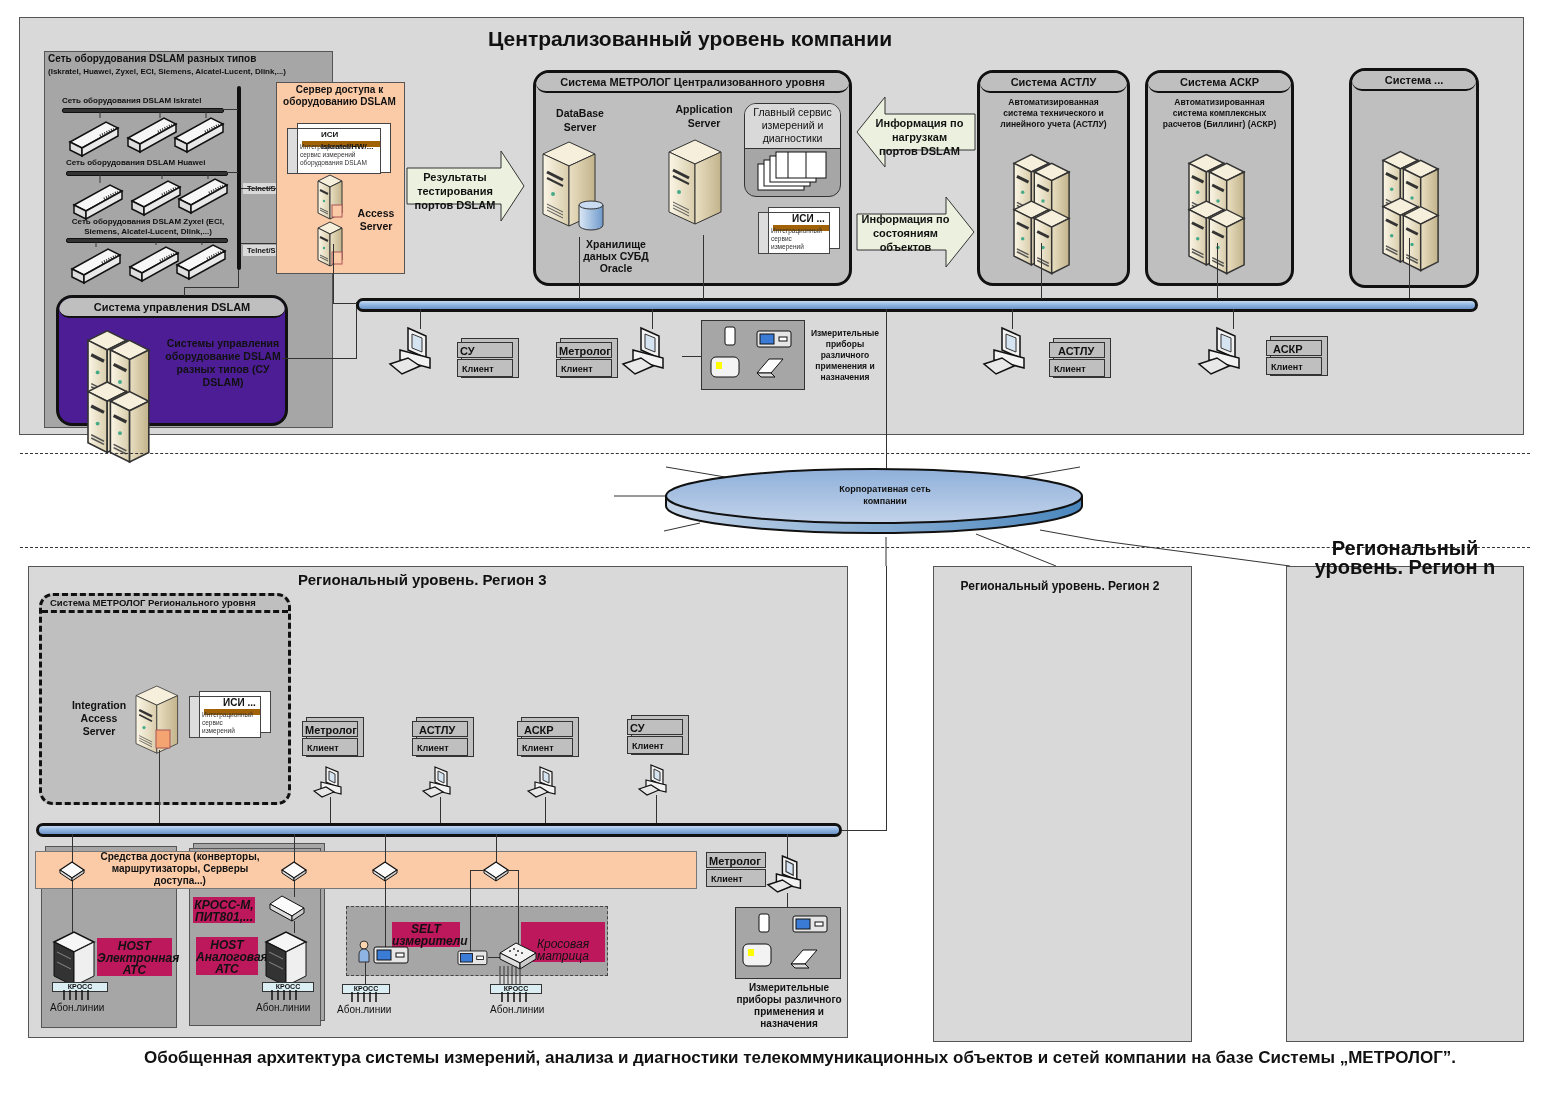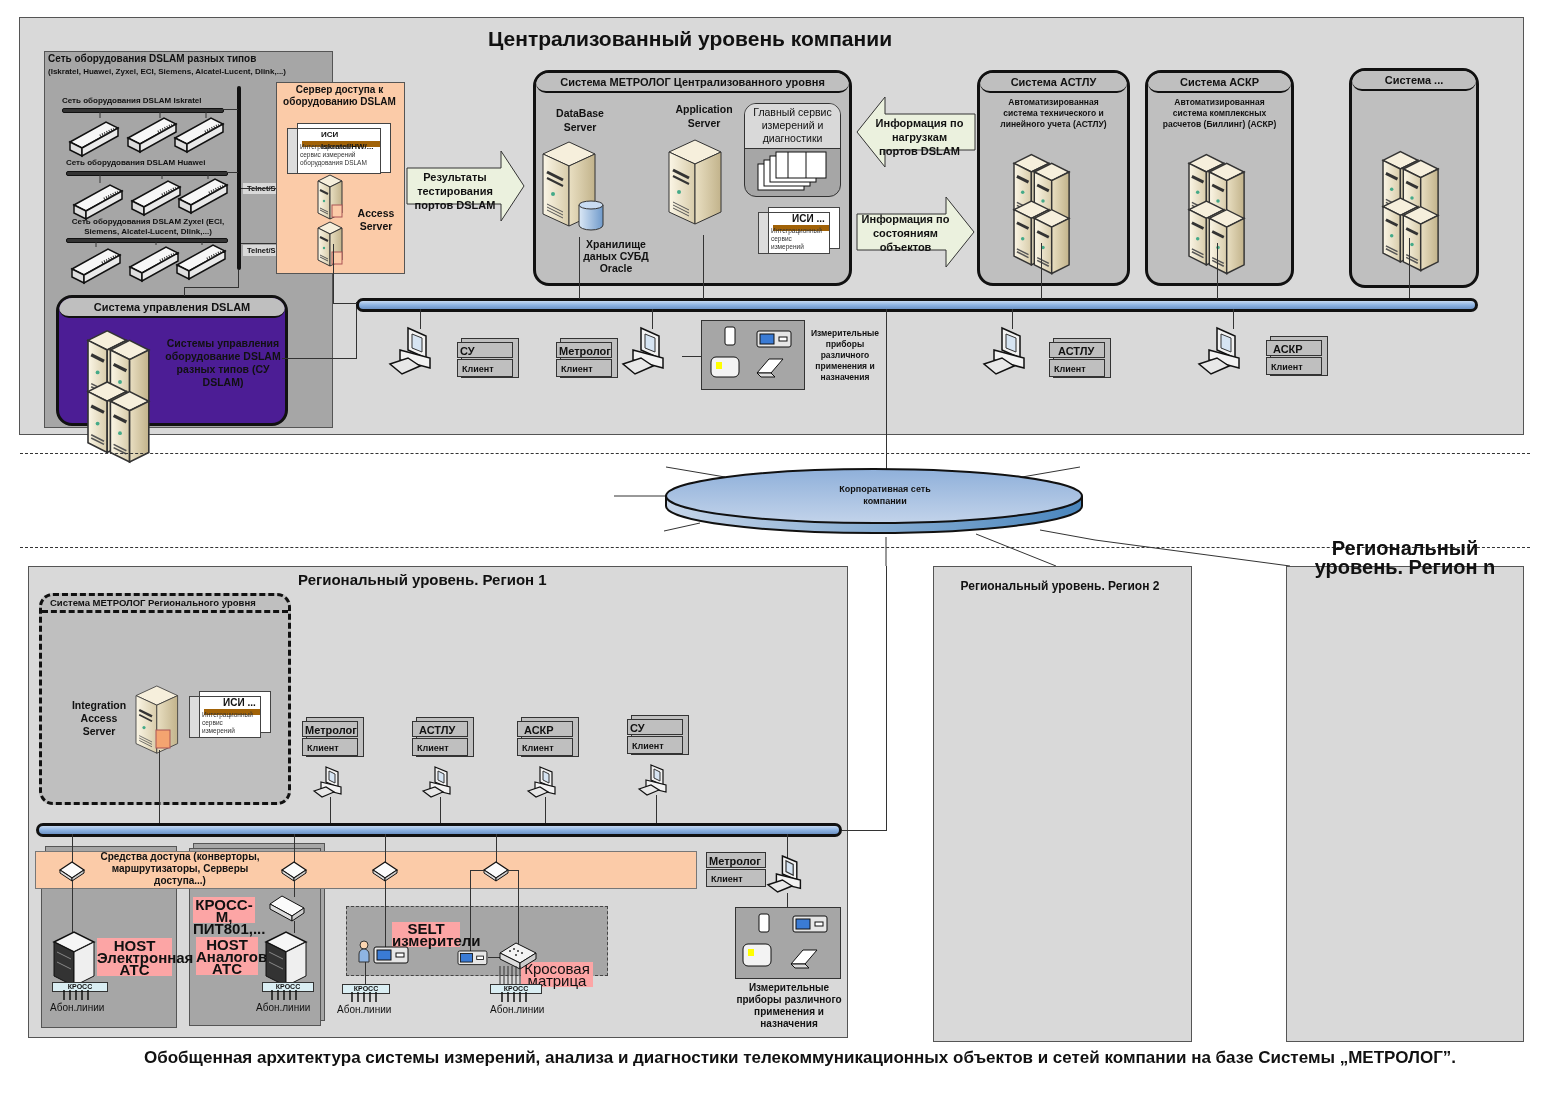--- a/index.html
+++ b/index.html
@@ -16,21 +16,21 @@
   .client{width:58px;height:40px;}
   .client .tl{position:absolute;left:0;top:0;width:56px;height:16px;border:1px solid #333;background:#bfbfbf;font-weight:bold;font-size:11px;line-height:16px;padding-left:2px;box-sizing:border-box;}
   .client .bl{position:absolute;left:0;top:17px;width:56px;height:18px;border:1px solid #333;background:#bfbfbf;font-weight:bold;font-size:9px;line-height:18px;padding-left:4px;box-sizing:border-box;}
   .client .back{position:absolute;left:4px;top:-4px;width:56px;height:38px;border:1px solid #333;background:#bfbfbf;}
   .isi{width:78px;height:52px;}
   .isi .back{position:absolute;left:10px;top:-5px;width:76px;height:48px;border:1px solid #444;background:#fff;}
   .isi .front{position:absolute;left:0;top:0;width:76px;height:48px;border:1px solid #444;background:#fff;}
   .isi .hdr{position:absolute;left:14px;top:0;right:0;height:12px;border-bottom:6px solid #a16207;font-weight:bold;font-size:10px;line-height:12px;padding-left:19px;}
   .isi .bar{position:absolute;left:0;top:0;width:9px;bottom:0;border-right:1px solid #444;background:#ddd;}
   .isi .body{position:absolute;left:12px;top:14px;font-size:6.5px;line-height:8px;color:#333;}
-  .lblbox{background:#fca5a5;font-weight:bold;font-size:15px;text-align:center;line-height:12px;}
+  .lblbox{background:#be185d;font-weight:bold;font-size:12px;text-align:center;line-height:12px;font-style:italic;}
   .line{position:absolute;background:#333;}
   svg{overflow:visible;}
 </style>
 </head>
 <body>
 
 <svg width="0" height="0" style="position:absolute">
   <defs>
     <linearGradient id="srvFront" x1="0" x2="1">
         <stop offset="0" stop-color="#fbf6e6"></stop>
@@ -357,21 +357,21 @@
   <line x1="976" y1="534" x2="1056" y2="566" stroke="#333"></line>
   <line x1="886" y1="537" x2="886" y2="566" stroke="#333"></line>
 </svg>
 <svg class="abs" style="left:664px;top:466px;" width="420" height="74">
   <path d="M2,30 L2,40 A208,27 0 0 0 418,40 L418,30" fill="url(#ell)" stroke="#111" stroke-width="2"></path>
   <ellipse cx="210" cy="30" rx="208" ry="27" fill="url(#ellTop)" stroke="#111" stroke-width="2"></ellipse>
 </svg>
 <div class="abs b c" style="left:820px;top:483px;width:130px;font-size:9px;line-height:12px;">Корпоративная сеть компании</div>
 
 <div class="abs lvl" style="left:28px;top:566px;width:818px;height:470px;"></div>
-<div class="abs b" style="left:298px;top:571px;font-size:15px;">Региональный уровень. Регион 1</div>
+<div class="abs b" style="left:298px;top:571px;font-size:15px;">Региональный уровень. Регион 3</div>
 
 <div class="abs" style="left:39px;top:593px;width:246px;height:206px;background:#bfbfbf;border:3px dashed #111;border-radius:14px;"></div>
 <div class="abs" style="left:42px;top:610px;width:246px;border-top:3px dashed #111;"></div>
 <div class="abs b" style="left:50px;top:597px;font-size:9.5px;">Система МЕТРОЛОГ Регионального уровня</div>
 <div class="abs b c" style="left:64px;top:699px;width:70px;font-size:10.5px;line-height:13px;">Integration Access Server</div>
 <svg class="abs" style="left:136px;top:686px;" width="50" height="70">
   <use href="#tower" transform="scale(0.8)"></use>
     <rect x="20" y="44" width="14" height="18" fill="#f4a470" stroke="#a55"></rect>
 </svg>
 <div class="abs isi" style="left:189px;top:696px;">
@@ -483,21 +483,21 @@
       <line x1="8" y1="0" x2="8" y2="10"></line>
       <line x1="14" y1="0" x2="14" y2="10"></line>
       <line x1="20" y1="0" x2="20" y2="10"></line>
       <line x1="26" y1="0" x2="26" y2="10"></line>
     </g>
   </svg>
 <div class="abs" style="left:256px;top:1002px;font-size:10px;">Абон.линии</div>
 
 <div class="abs" style="left:346px;top:906px;width:260px;height:68px;background:#a6a6a6;border:1px dashed #444;"></div>
 <div class="abs lblbox" style="left:392px;top:922px;width:68px;height:24px;padding-top:1px;">SELT измерители</div>
-<div class="abs lblbox" style="left:521px;top:962px;width:72px;height:24px;padding-top:1px;font-weight:normal;">Кросовая матрица</div>
+<div class="abs lblbox" style="left:521px;top:922px;width:84px;height:24px;padding-top:16px;font-weight:normal;">Кросовая матрица</div>
 <div class="line" style="left:385px;top:881px;width:1px;height:72px;"></div>
 <svg class="abs" style="left:358px;top:940px;" width="14" height="24">
   <circle cx="6" cy="5" r="4" fill="#fbd5b0" stroke="#333"></circle>
     <path d="M1,22 v-8 a5,5 0 0 1 10,0 v8 z" fill="#8eb4e3" stroke="#333"></path>
 </svg>
 <div class="line" style="left:365px;top:962px;width:1px;height:22px;"></div>
 <svg class="abs" style="left:374px;top:947px;" width="40" height="20">
     <use href="#meter"></use>
   </svg>
 <div class="line" style="left:470px;top:870px;width:1px;height:82px;"></div>

